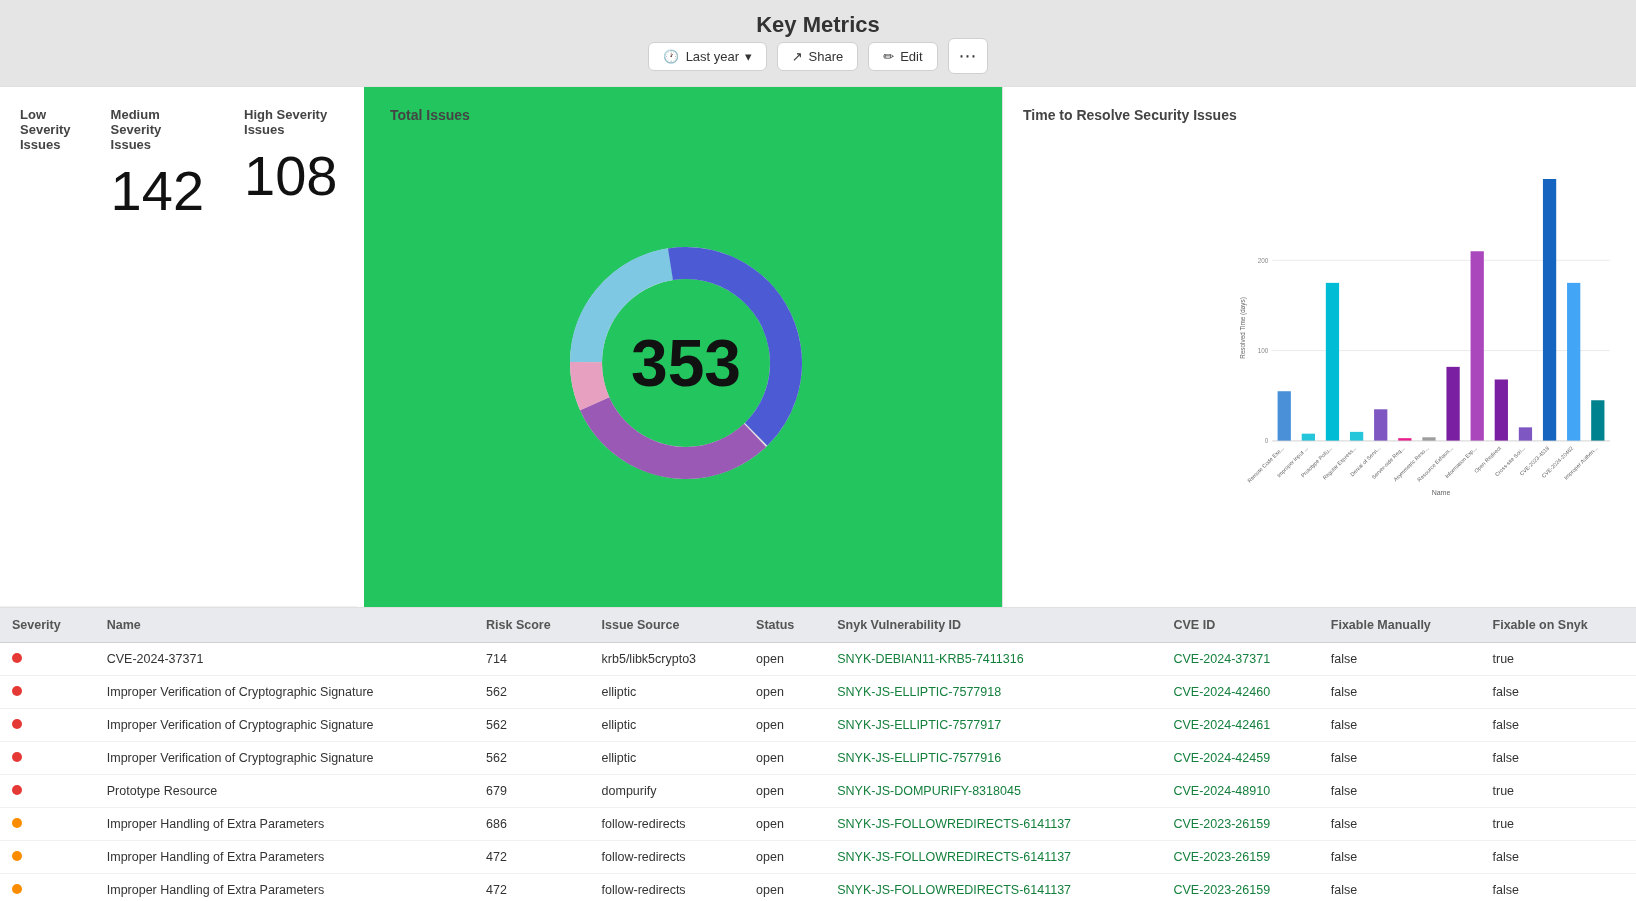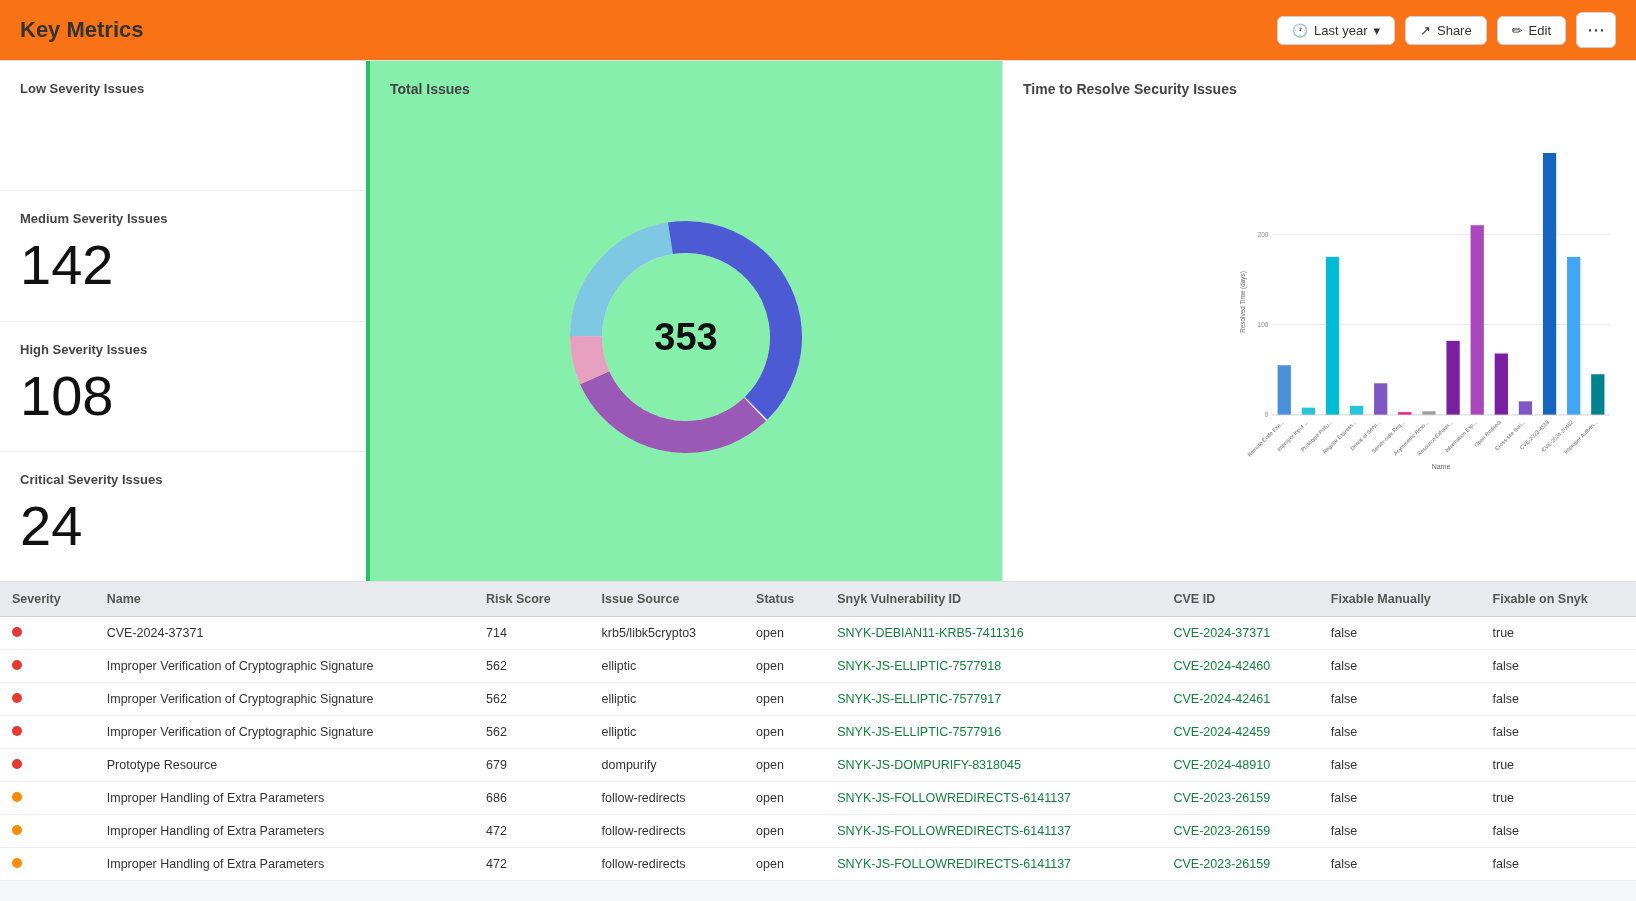--- a/index.html
+++ b/index.html
@@ -1,20 +1,20 @@
 <!DOCTYPE html>
 <html><head>
   <meta charset="utf-8">
   <style>
     * { box-sizing: border-box; margin: 0; padding: 0; }
     body { font-family: -apple-system, BlinkMacSystemFont, 'Segoe UI', Arial, sans-serif; background: #f5f6f8; font-size: 13px; color: #333; }
 
     .top-bar {
       display: flex; align-items: center; justify-content: space-between;
-      background: #f97316; padding: 12px 20px; border-bottom: 1px solid #e0e0e0;
+      background: #e5e5e5; padding: 12px 20px; border-bottom: 1px solid #e0e0e0; flex-direction: column;
     }
     .top-bar h1 { font-size: 22px; font-weight: 700; }
     .top-bar-actions { display: flex; gap: 10px; align-items: center; }
     .btn {
       display: flex; align-items: center; gap: 6px;
       border: 1px solid #d0d0d0; border-radius: 6px;
       background: #fff; padding: 6px 14px; font-size: 13px; cursor: pointer; color: #333;
     }
     .btn-more { padding: 6px 10px; font-size: 18px; }
 
@@ -22,48 +22,48 @@
       display: grid;
       grid-template-columns: 370px 1fr 1fr;
       grid-template-rows: 520px;
       gap: 0;
       border-bottom: 1px solid #e0e0e0;
     }
 
     
     .metrics-panel {
       background: #fff;
-      border-right: 4px solid #22c55e;
-      display: flex; flex-direction: column;
+      border-right: 6px solid #22c55e;
+      display: flex; flex-direction: row;
     }
     .metric-item {
       padding: 20px 20px 16px 20px;
       border-bottom: 1px solid #f0f0f0;
       flex: 1;
     }
     .metric-item:last-child { border-bottom: none; }
     .metric-label { font-size: 13px; font-weight: 600; color: #444; margin-bottom: 8px; }
     .metric-value { font-size: 56px; font-weight: 300; color: #111; line-height: 1.1; }
 
     
     .donut-panel {
-      background: #86efac;
+      background: #22c55e;
       border-right: 1px solid #e0e0e0;
       display: flex; flex-direction: column;
       padding: 20px;
     }
     .panel-title { font-size: 14px; font-weight: 600; color: #444; margin-bottom: 16px; }
     .donut-container { display: flex; justify-content: center; align-items: center; flex: 1; }
     .donut-wrap { position: relative; width: 260px; height: 260px; }
     .donut-wrap svg { width: 100%; height: 100%; }
     .donut-center {
       position: absolute; top: 50%; left: 50%; transform: translate(-50%, -50%);
       text-align: center;
     }
-    .donut-center-num { font-size: 38px; font-weight: 700; color: #111; }
+    .donut-center-num { font-size: 66px; font-weight: 700; color: #111; }
 
     
     .bar-panel {
       background: #fff;
       display: flex; 
       padding: 20px 20px 10px 20px;
     }
     .bar-chart-area { flex: 1; position: relative; }
 
     

